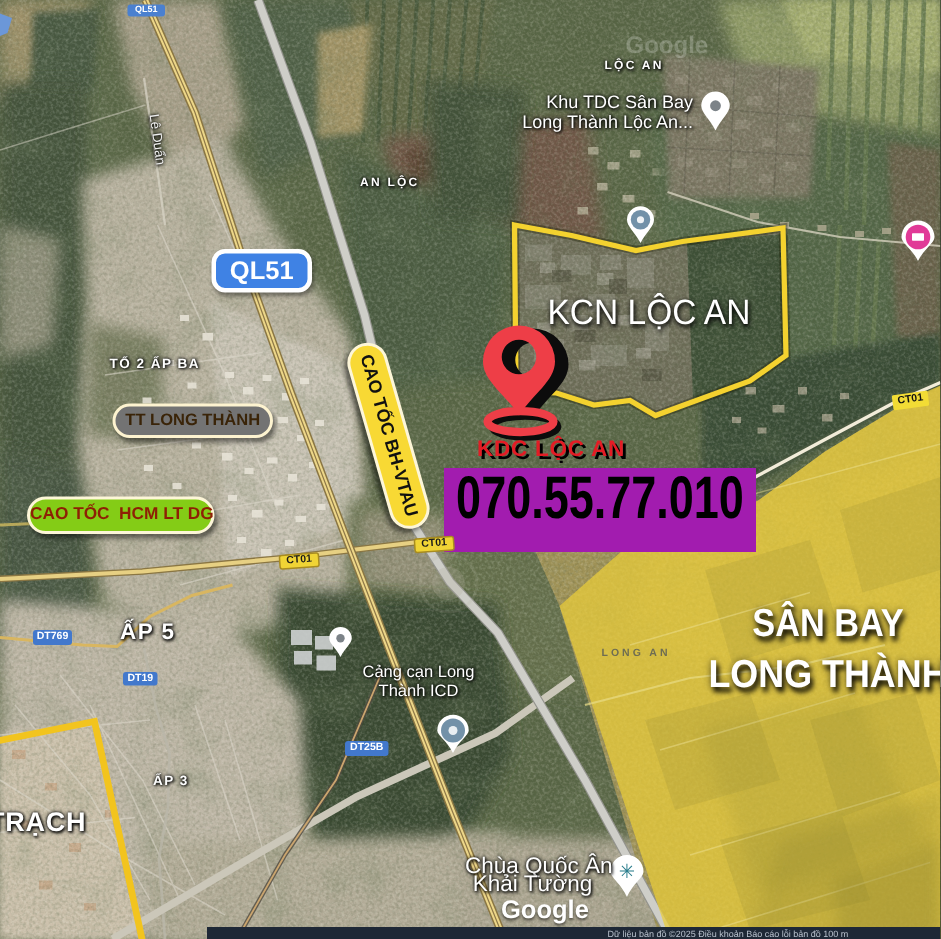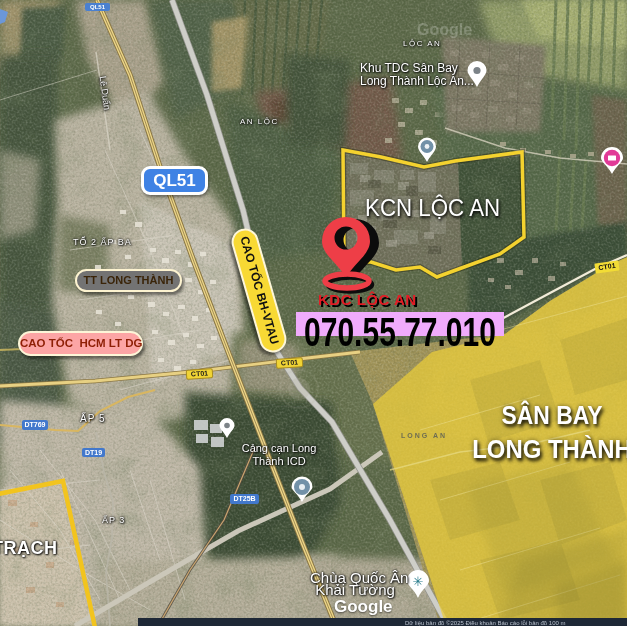--- a/index.html
+++ b/index.html
@@ -1,19 +1,19 @@
 <!DOCTYPE html>
 <html><head>
 <meta charset="utf-8">
 <style>
 html,body{margin:0;padding:0;background:#222}
 #map{position:relative;width:627px;height:626px;overflow:hidden;font-family:"Liberation Sans",sans-serif;background:#4a5a3c}
 #map svg{position:absolute;left:0;top:0}
 .lbl{position:absolute;color:#fff;white-space:nowrap;text-shadow:0 0 2px rgba(0,0,0,.9),0 0 3px rgba(0,0,0,.7),1px 1px 2px rgba(0,0,0,.8)}
-.area{font-weight:normal;letter-spacing:1.5px}
+.area{font-weight:bold;letter-spacing:1.5px}
 .badge{position:absolute;background:#4278cc;color:#fff;font-weight:bold;text-align:center;border-radius:2px;white-space:nowrap}
 .shield{position:absolute;background:#f0d435;color:#1a1a1a;font-weight:bold;text-align:center;border-radius:2px;border:1px solid #a88c20;white-space:nowrap;box-sizing:border-box}
 .pill{position:absolute;box-sizing:border-box;border-radius:14px;font-weight:bold;text-align:center;white-space:nowrap;box-shadow:2px 3px 3px rgba(0,0,0,.45)}
 </style>
 </head>
 <body>
 <div id="map">
 <svg width="627" height="626" viewBox="0 0 627 626">
 <defs>
 <filter id="soft" x="-20%" y="-20%" width="140%" height="140%">
@@ -401,58 +401,58 @@
 <path d="M346,277 C337,263 322,254 322,241 A24,24 0 1 1 370,241 C370,254 355,263 346,277 Z M346,226.5 A11.5,11.5 0 1 0 346,249.5 A11.5,11.5 0 1 0 346,226.5 Z" fill="#ee3e47" fill-rule="evenodd"></path>
 
 <rect x="138" y="618" width="489" height="8" fill="#1e2836"></rect>
 <text x="405" y="624.5" font-size="6" fill="#b9c1cd" font-family="Liberation Sans">Dữ liệu bản đồ ©2025   Điều khoản   Báo cáo lỗi bản đồ   100 m</text>
 </svg>
 
 <div class="badge" style="left:85px;top:3px;width:25px;height:8px;font-size:6px;line-height:8px;background:#4a80d0;">QL51</div>
 
 <div class="lbl area" style="left:403px;top:39px;font-size:8px;">LỘC AN</div>
 
-<div class="lbl" style="left:360px;top:62px;width:118px;font-size:12px;text-align:left;line-height:13px;">Khu TDC Sân Bay<br>Long Thành Lộc An...</div>
+<div class="lbl" style="left:344px;top:62px;width:118px;font-size:12px;text-align:right;line-height:13px;">Khu TDC Sân Bay<br>Long Thành Lộc An...</div>
 
 <div class="lbl area" style="left:240px;top:117px;font-size:8px;">AN LỘC</div>
 
 
 <div class="lbl area" style="left:73px;top:191px;font-size:9px;letter-spacing:1px;margin-top:46px;">TỔ 2 ẤP BA</div>
 
 <div class="lbl" style="left:88px;top:88px;font-size:9px;transform:rotate(82deg);transform-origin:center;color:#eee;">Lê Duẩn</div>
 
 <div style="position:absolute;left:141px;top:166px;width:67px;height:29px;background:#3f82e4;border:3px solid #fff;border-radius:9px;box-sizing:border-box;color:#fff;font-weight:bold;font-size:17px;line-height:23px;text-align:center;box-shadow:1px 2px 3px rgba(0,0,0,.4);">QL51</div>
 
 <div class="lbl" style="left:365px;top:195px;font-size:23.5px;font-weight:normal;transform:scaleX(.95);transform-origin:left center;text-shadow:1px 2px 3px rgba(0,0,0,.95),0 0 4px rgba(0,0,0,.6);">KCN LỘC AN</div>
 
 <div class="pill" style="left:75px;top:269px;width:107px;height:23px;background:#737373;border:2px solid #fdf3d0;color:#3a2408;font-size:11px;line-height:19px;">TT LONG THÀNH</div>
 
 <div class="pill" style="left:195px;top:277px;width:128px;height:27px;background:#f8d934;border:2px solid #fdf6d8;color:#111;font-size:12px;line-height:23px;transform:rotate(74deg);">CAO TỐC BH-VTAU</div>
 
-<div class="pill" style="left:18px;top:331px;width:125px;height:25px;background:#fca5a5;border:2px solid #fdf6d8;color:#8e1f05;font-size:11.5px;line-height:21px;">CAO TỐC&nbsp;&nbsp;HCM LT DG</div>
+<div class="pill" style="left:18px;top:331px;width:125px;height:25px;background:#84cc16;border:2px solid #fdf6d8;color:#8e1f05;font-size:11.5px;line-height:21px;">CAO TỐC&nbsp;&nbsp;HCM LT DG</div>
 
 <div style="position:absolute;left:302px;top:291px;font-weight:bold;font-size:15px;color:#e31c25;text-shadow:2px 2px 0 #000;white-space:nowrap;letter-spacing:0.5px;margin-left:16px;">KDC LỘC AN</div>
 
-<div style="position:absolute;left:296px;top:312px;width:208px;height:24px;background:#f0abfc;color:#000;font-weight:bold;font-size:40px;line-height:40px;text-align:center;white-space:nowrap;">
+<div style="position:absolute;left:296px;top:312px;width:208px;height:56px;background:#a21caf;color:#000;font-weight:bold;font-size:40px;line-height:40px;text-align:center;white-space:nowrap;">
       <span style="position:absolute;left:50%;top:0;line-height:40px;transform:translateX(-50%) scaleX(.75);transform-origin:center;">070.55.77.010</span>
     </div>
 
 <div class="shield" style="left:186px;top:369px;width:27px;height:10px;font-size:7px;line-height:8px;transform:rotate(-4deg);">CT01</div>
 
 <div class="shield" style="left:276px;top:358px;width:27px;height:10px;font-size:7px;line-height:8px;transform:rotate(-4deg);">CT01</div>
 
 <div style="position:absolute;left:595px;top:262px;width:24px;height:10px;background:#f2dc35;color:#111;font-weight:bold;font-size:7px;line-height:10px;text-align:center;border-radius:1px;transform:rotate(-8deg);">CT01</div>
 
 <div class="lbl" style="left:452px;top:400px;width:200px;text-align:center;font-size:26px;font-weight:bold;transform:scaleX(.88);text-shadow:2px 3px 4px rgba(0,0,0,.9),0 0 5px rgba(0,0,0,.5);">SÂN BAY</div>
 
 <div class="lbl" style="left:452px;top:434px;width:200px;text-align:center;font-size:26px;font-weight:bold;transform:scaleX(.92);text-shadow:2px 3px 4px rgba(0,0,0,.9),0 0 5px rgba(0,0,0,.5);">LONG THÀNH</div>
 
 <div class="badge" style="left:22px;top:420px;width:26px;height:10px;font-size:7px;line-height:10px;">DT769</div>
 
-<div class="lbl area" style="left:80px;top:413px;font-size:10px;letter-spacing:1px;">ẤP 5</div>
+<div class="lbl area" style="left:80px;top:413px;font-size:15px;letter-spacing:1px;">ẤP 5</div>
 
 <div style="position:absolute;left:401px;top:432px;font-size:7px;letter-spacing:2px;color:#6e6d52;font-weight:bold;">LONG AN</div>
 
 <div class="lbl" style="left:237px;top:442px;width:84px;font-size:11px;line-height:12.5px;text-align:center;">Cảng cạn Long<br>Thành ICD</div>
 
 <div class="badge" style="left:82px;top:448px;width:23px;height:9px;font-size:7px;line-height:9px;">DT19</div>
 
 
 <div class="badge" style="left:230px;top:494px;width:29px;height:10px;font-size:7px;line-height:10px;">DT25B</div>
 

